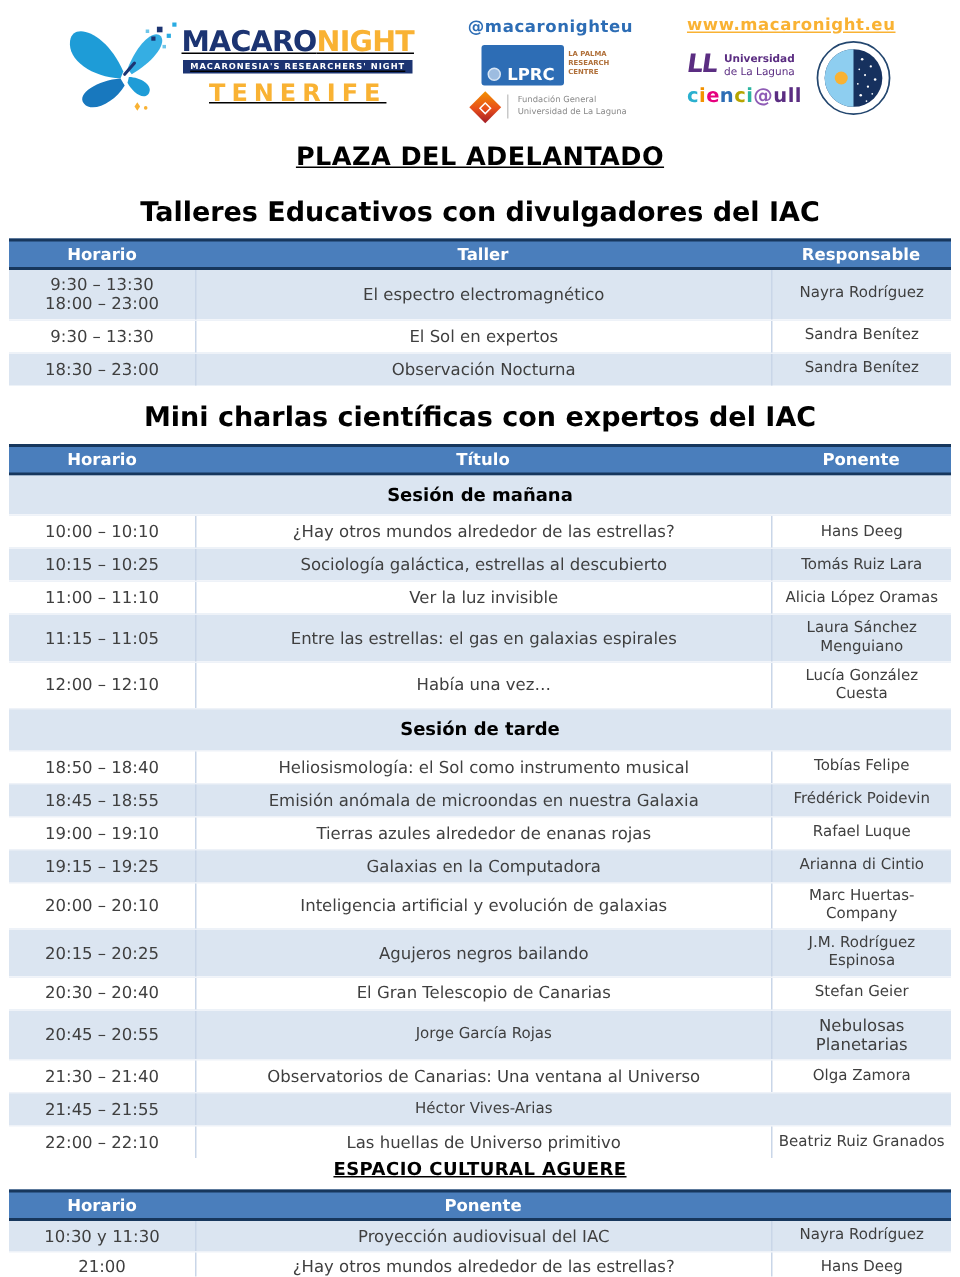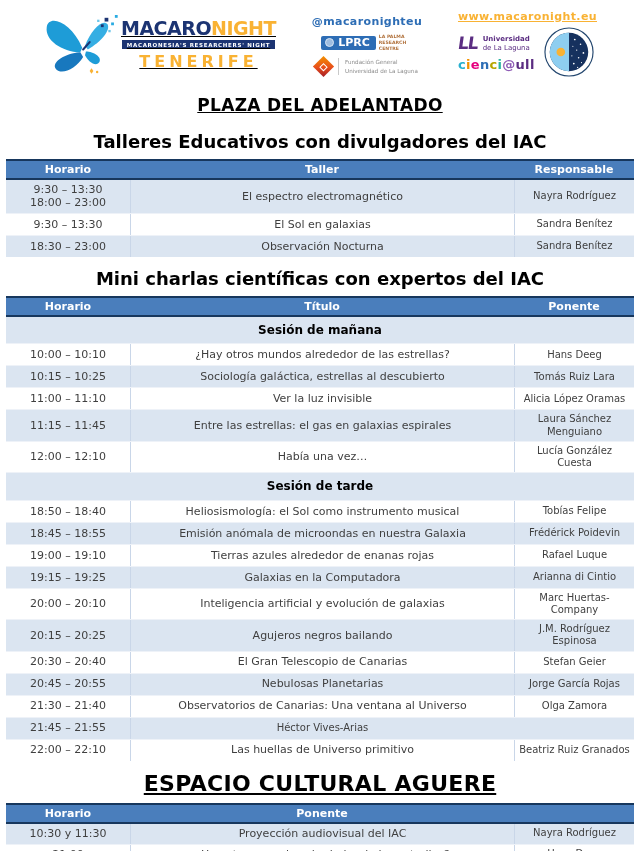--- a/index.html
+++ b/index.html
@@ -29,21 +29,21 @@
     background: #1c3472; color: #fff; font-size: 5.5px; font-weight: bold;
     letter-spacing: 0.7px; padding: 1.5px 5px; margin-top: 2px; white-space: nowrap;
   }
   .brand-location { color: #f9b233; font-weight: bold; font-size: 16px; letter-spacing: 4px; margin-top: 3px; }
 
   .mid-col { display: flex; flex-direction: column; align-items: center; gap: 6px; width: 150px; }
   .social-handle { color: #2d6db5; font-weight: bold; font-size: 11px; letter-spacing: 0.4px; }
   .lprc { display: flex; align-items: center; gap: 3px; }
   .lprc-box {
     background: #2d6db5; color: #fff; font-weight: bold; font-size: 11px;
-    padding: 0 6px 1px 4px; border-radius: 2px; display: flex; align-items: center; gap: 4px;
+    padding: 13px 6px 1px 4px; border-radius: 2px; display: flex; align-items: center; gap: 4px;
   }
   .lprc-dot { width: 9px; height: 9px; border-radius: 50%; background: #9dbce0; border: 1px solid #d8e6f5; }
   .lprc-caption { font-size: 4.6px; font-weight: bold; color: #b0703a; width: 34px; line-height: 1.35; }
   .fundacion { display: flex; align-items: center; gap: 7px; }
   .fund-mark {
     width: 15px; height: 15px; transform: rotate(45deg);
     background: linear-gradient(135deg, #f29100 0%, #e84e1b 55%, #a21c26 100%);
     display: flex; align-items: center; justify-content: center;
   }
   .fund-mark-inner { width: 6px; height: 6px; border: 1.5px solid #fff; }
@@ -58,21 +58,21 @@
   .ull-text { font-size: 7px; color: #5b2d82; line-height: 1.25; }
   .ull-text .b { font-weight: bold; }
   .cienciull { font-size: 13px; font-weight: bold; letter-spacing: 0.3px; }
 
   
   .page-title {
     text-align: center; font-size: 17px; font-weight: bold;
     text-decoration: underline; margin: 9px 0 16px; letter-spacing: 0.3px;
   }
   .sec-heading { text-align: center; font-size: 18px; font-weight: bold; margin: 11px 0 7px; }
-  .sec-heading.underlined { font-size: 22px; text-decoration: underline; letter-spacing: 0.3px; margin-top: 10px; }
+  .sec-heading.underlined { font-size: 12px; text-decoration: underline; letter-spacing: 0.3px; margin-top: 0; }
 
   
   .table { width: 628px; margin: 0 auto; }
   .thead {
     display: grid; grid-template-columns: 124px 1fr 120px;
     background: #4a7ebc; color: #fff; font-weight: bold; font-size: 11px;
     border-top: 2px solid #17375d; border-bottom: 2px solid #17375d;
     text-align: center;
   }
   .th { padding: 2px 0; }
@@ -195,21 +195,21 @@
 
     <div class="tr shaded">
         <div class="td cell-time">9:30 – 13:30
 18:00 – 23:00</div>
         <div class="td cell-title">El espectro electromagnético</div>
         <div class="td cell-speaker">Nayra Rodríguez</div>
 
       </div>
         <div class="tr">
         <div class="td cell-time">9:30 – 13:30</div>
-        <div class="td cell-title">El Sol en galaxias</div>
+        <div class="td cell-title">El Sol en expertos</div>
         <div class="td cell-speaker">Sandra Benítez</div>
 
       </div>
         <div class="tr shaded">
         <div class="td cell-time">18:30 – 23:00</div>
         <div class="td cell-title">Observación Nocturna</div>
         <div class="td cell-speaker">Sandra Benítez</div>
 
       </div>
       </div>
@@ -242,21 +242,21 @@
         <div class="td cell-speaker">Tomás Ruiz Lara</div>
 
       </div>
         <div class="tr">
         <div class="td cell-time">11:00 – 11:10</div>
         <div class="td cell-title">Ver la luz invisible</div>
         <div class="td cell-speaker">Alicia López Oramas</div>
 
       </div>
         <div class="tr shaded">
-        <div class="td cell-time">11:15 – 11:45</div>
+        <div class="td cell-time">11:15 – 11:05</div>
         <div class="td cell-title">Entre las estrellas: el gas en galaxias espirales</div>
         <div class="td cell-speaker">Laura Sánchez
 Menguiano</div>
 
       </div>
         <div class="tr">
         <div class="td cell-time">12:00 – 12:10</div>
         <div class="td cell-title">Había una vez…</div>
         <div class="td cell-speaker">Lucía González Cuesta</div>
 
@@ -304,22 +304,22 @@
 
       </div>
         <div class="tr">
         <div class="td cell-time">20:30 – 20:40</div>
         <div class="td cell-title">El Gran Telescopio de Canarias</div>
         <div class="td cell-speaker">Stefan Geier</div>
 
       </div>
         <div class="tr shaded">
         <div class="td cell-time">20:45 – 20:55</div>
+        <div class="td cell-speaker">Jorge García Rojas</div>
         <div class="td cell-title">Nebulosas Planetarias</div>
-        <div class="td cell-speaker">Jorge García Rojas</div>
 
       </div>
         <div class="tr">
         <div class="td cell-time">21:30 – 21:40</div>
         <div class="td cell-title">Observatorios de Canarias: Una ventana al Universo</div>
         <div class="td cell-speaker">Olga Zamora</div>
 
       </div>
         <div class="tr shaded">
         <div class="td cell-time">21:45 – 21:55</div>

